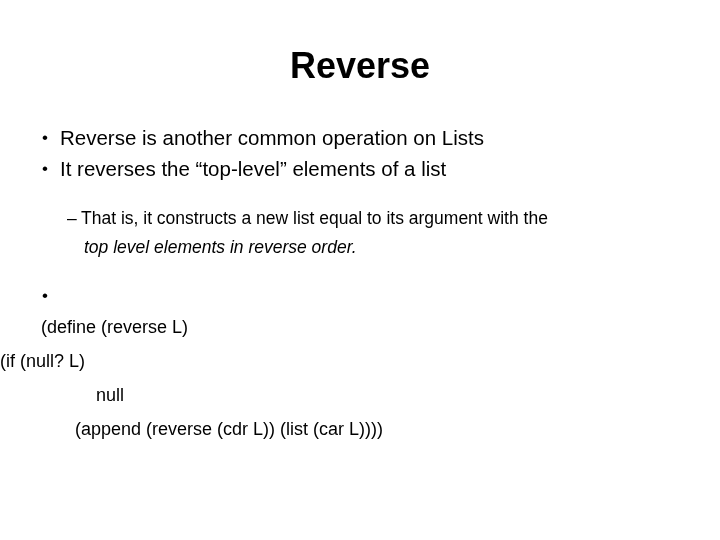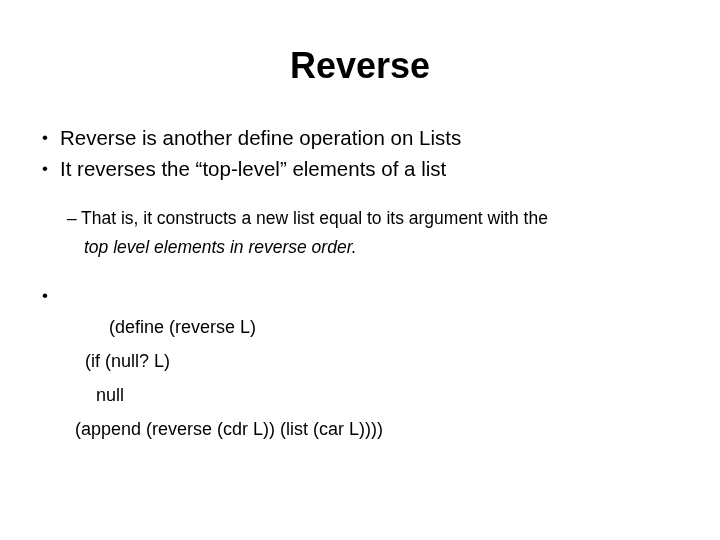--- a/index.html
+++ b/index.html
@@ -104,37 +104,37 @@
     top: 310px;
     left: 0;
     width: 720px;
     font-size: 18px;
     line-height: 34px;
     color: #000000;
   }
   .code-line {
     white-space: pre;
   }
-  .code-line.indent-0 { padding-left: 68px; margin-left: 41px; }
-  .code-line.indent-1 { padding-left: 85px; }
+  .code-line.indent-0 { padding-left: 41px; }
+  .code-line.indent-1 { }
   .code-line.indent-2 { padding-left: 96px; }
   .code-line.indent-3 { padding-left: 75px; }
 </style>
 </head>
 <body>
 
 <div class="slide">
 
   <div class="slide-title">Reverse</div>
 
   <div class="body-block">
 
     <div class="bullet-l1">
       <span class="marker">•</span>
-      <span class="l1-text">Reverse is another define operation on Lists</span>
+      <span class="l1-text">Reverse is another common operation on Lists</span>
     </div>
 
     <div class="bullet-l1">
       <span class="marker">•</span>
       <span class="l1-text">It reverses the “top-level” elements of a list</span>
     </div>
 
     <div class="sub-block">
       <div class="bullet-l2">
         <span class="marker">–</span>

